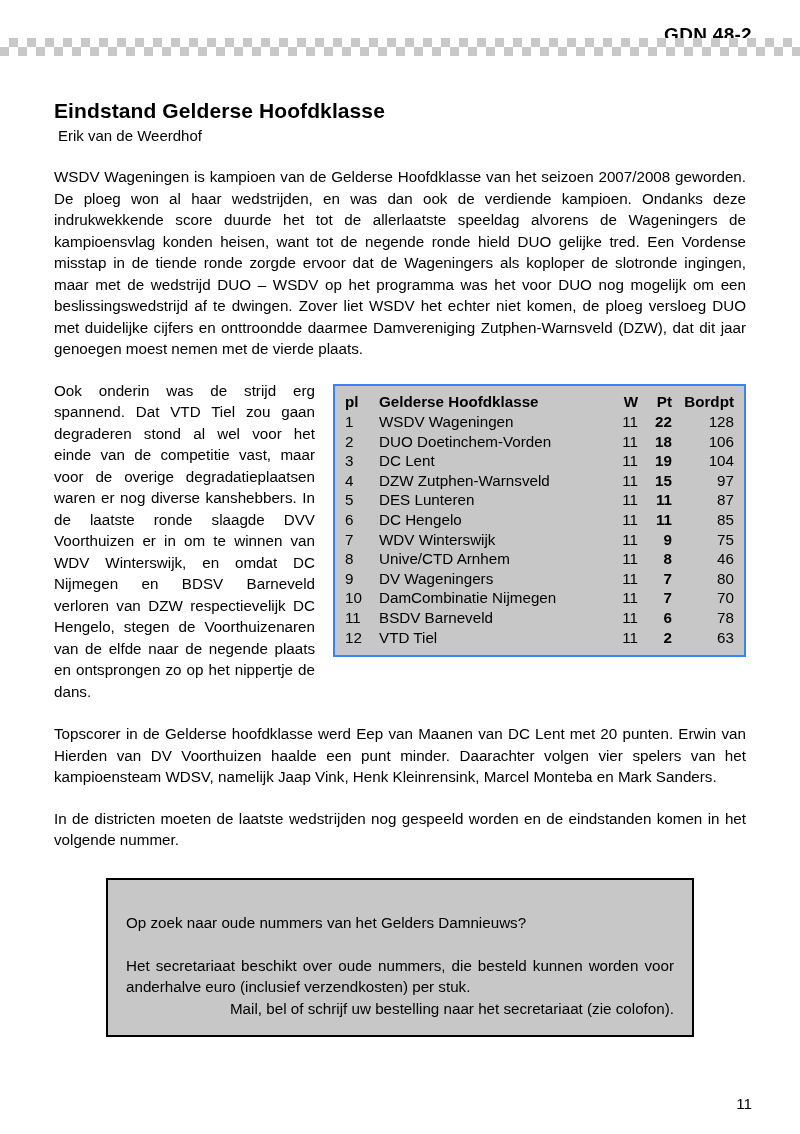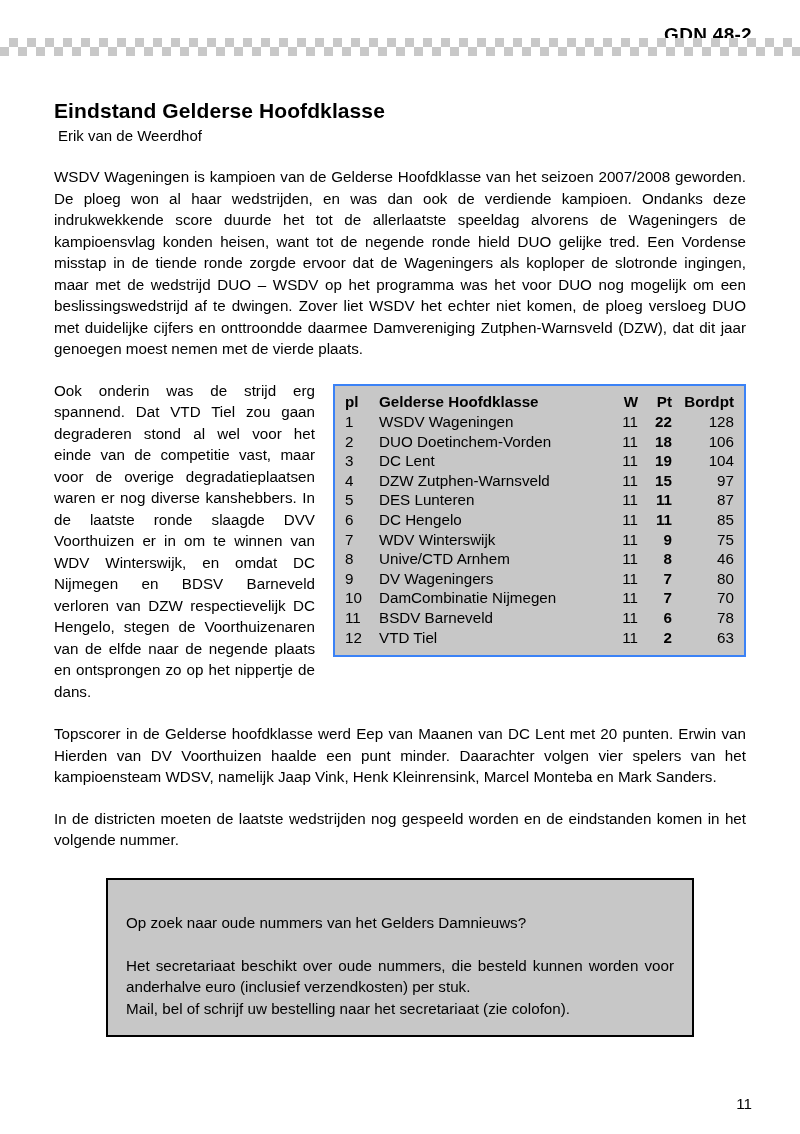--- a/index.html
+++ b/index.html
@@ -137,21 +137,21 @@
   #info-box p {
     margin: 0;
     font-size: 15.2px;
     line-height: 21.5px;
     text-align: justify;
   }
   #info-box p.gap {
     margin-top: 21px;
   }
   #info-box p.nojust {
-    text-align: left;
+    text-align: right;
   }
 
   
   #page-number {
     position: absolute;
     right: 48px;
     bottom: 22px;
     font-size: 15.2px;
   }
 </style>

